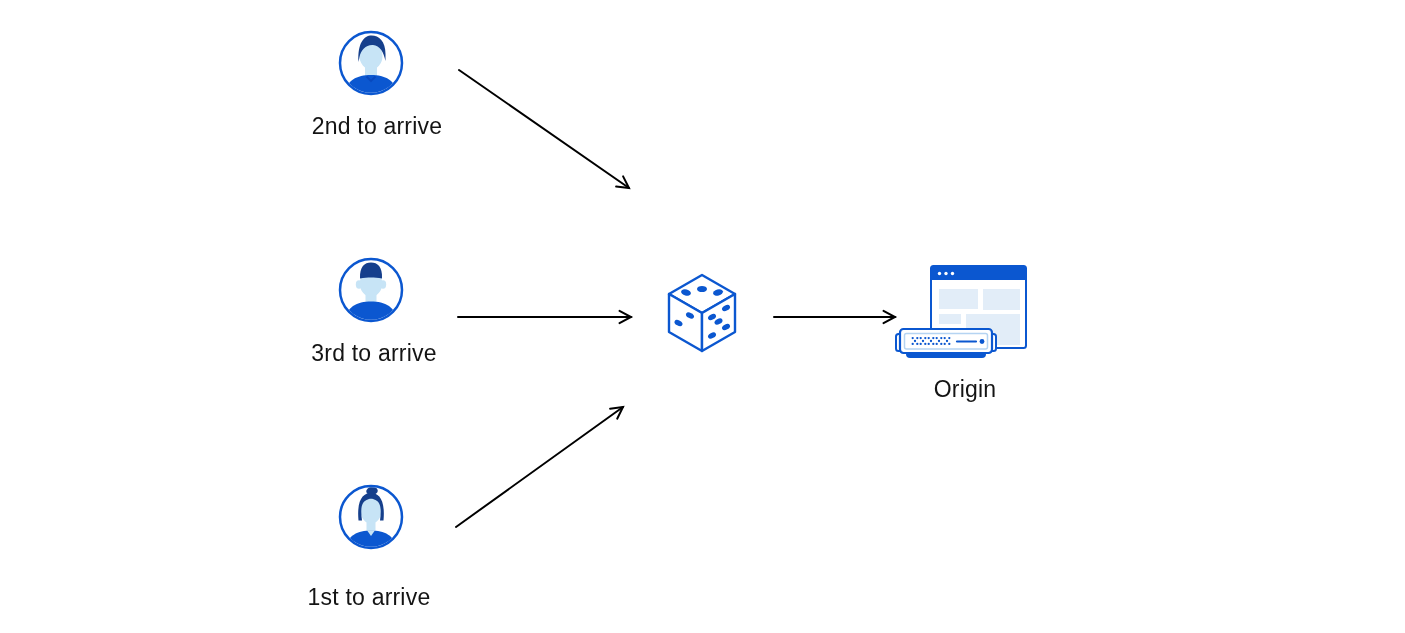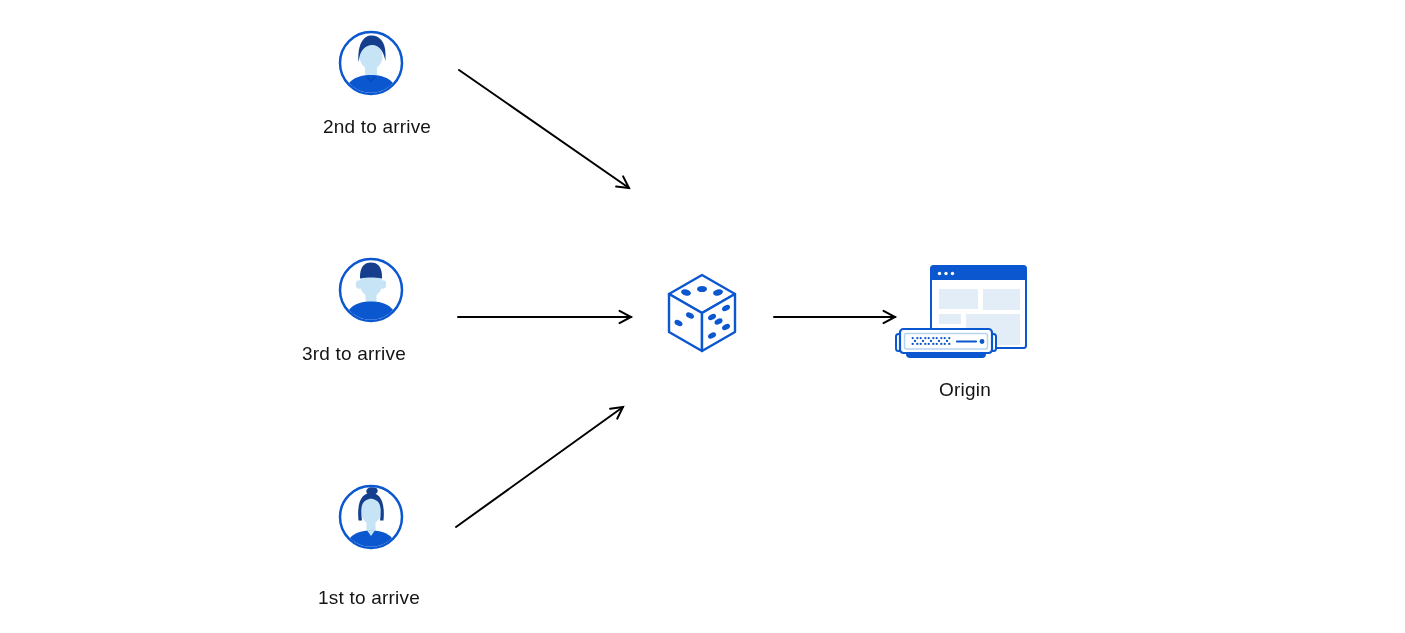--- a/index.html
+++ b/index.html
@@ -16,28 +16,28 @@
     overflow: hidden;
   }
   .gfx {
     position: absolute;
     left: 0;
     top: 0;
   }
   .lbl {
     position: absolute;
     transform: translateX(-50%);
-    font-size: 19px;
+    font-size: 23px;
     line-height: 19px;
     color: #141414;
     white-space: nowrap;
     letter-spacing: 0.2px;
   }
   .lbl-client-second { left: 377px; top: 117px; }
-  .lbl-client-third  { left: 354px; top: 344px; }
+  .lbl-client-third  { left: 374px; top: 344px; }
   .lbl-client-first  { left: 369px; top: 588px; }
   .lbl-origin        { left: 965px; top: 380px; text-align: right; }
 </style>
 </head>
 <body>
 
 <div class="canvas">
 
   <svg class="gfx" width="1405" height="633" viewBox="0 0 1405 633">
 

